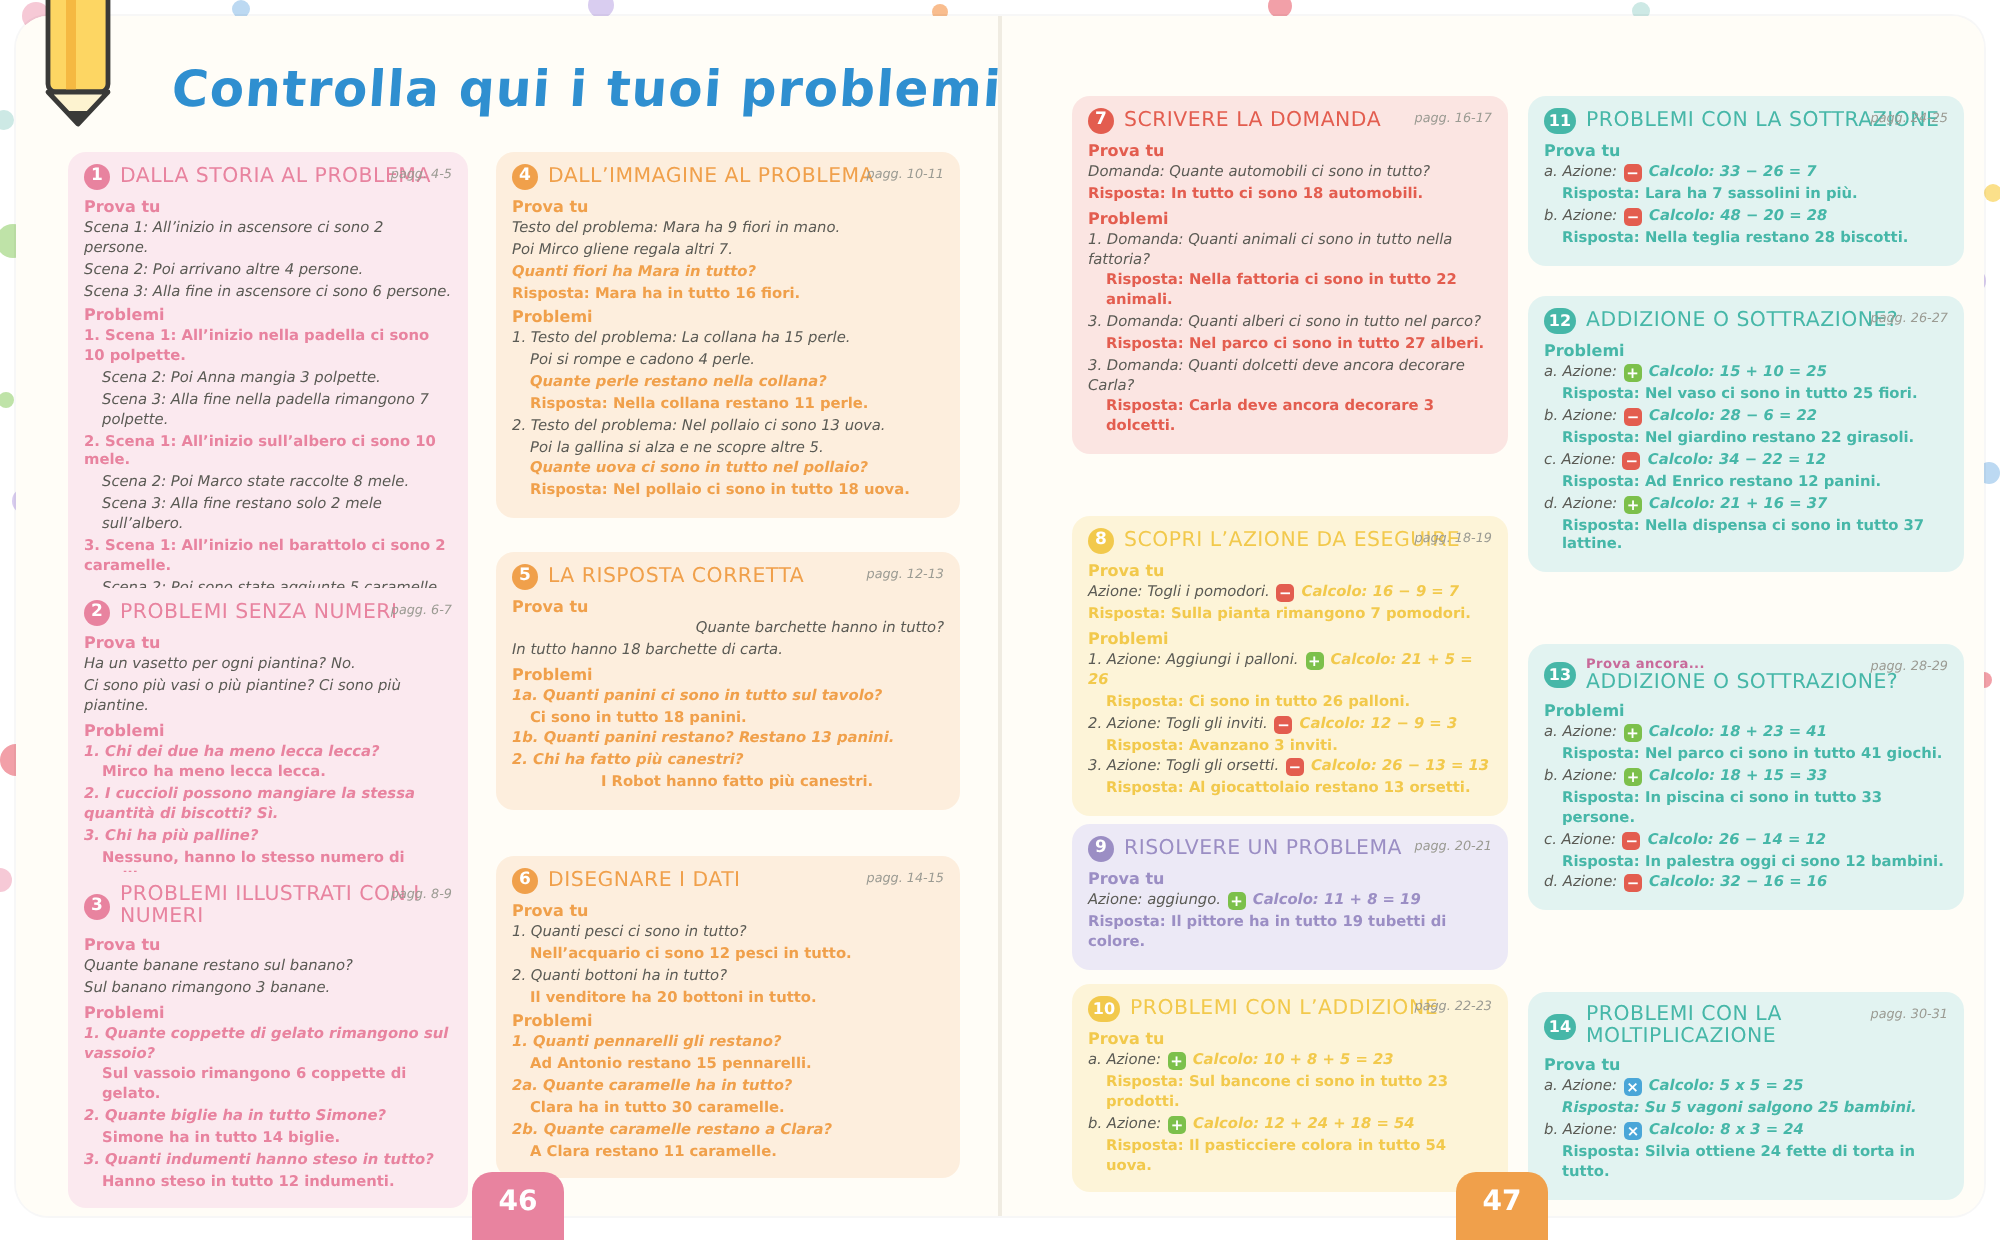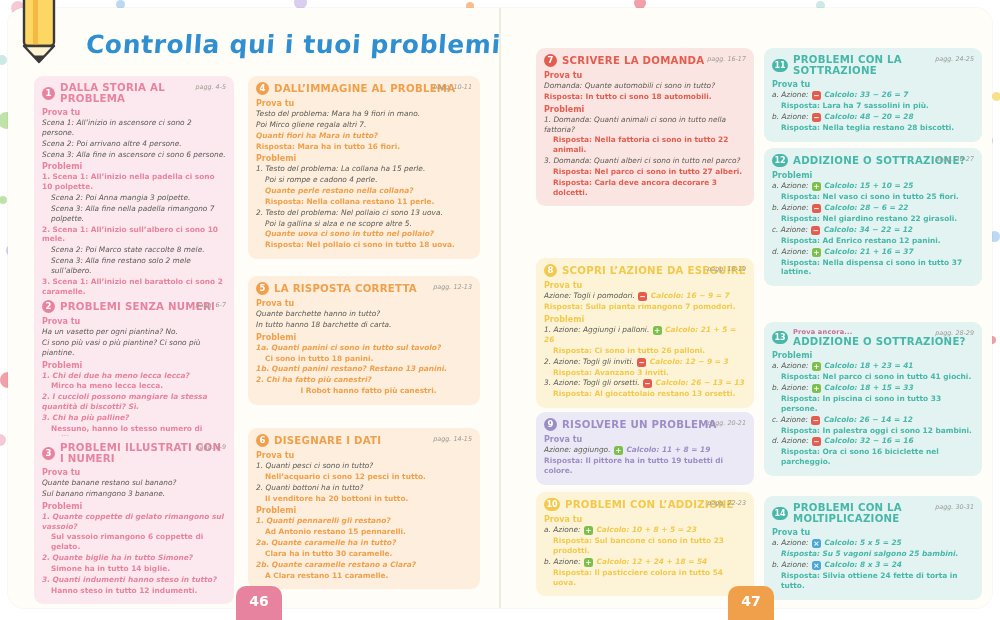--- a/index.html
+++ b/index.html
@@ -36,21 +36,21 @@
 
   
   .card{position:absolute;border-radius:9px;padding:6px 8px 8px 8px;box-sizing:border-box;z-index:3;}
   .card-head{display:flex;align-items:center;gap:5px;margin-bottom:4px;position:relative;}
   .num{
     width:13px;height:13px;border-radius:50%;flex:0 0 13px;
     color:#fff;font-size:8.5px;font-weight:bold;line-height:13px;text-align:center;
   }
   .num.wide{width:16px;flex:0 0 16px;border-radius:7px;font-size:8px;}
   .card-title{
-    font-weight:bold;font-size:10.2px;letter-spacing:.25px;text-transform:uppercase;
+    font-weight:normal;font-size:10.2px;letter-spacing:.25px;text-transform:uppercase;
   }
   .pagg{
     position:absolute;right:0;top:1px;font-size:6.4px;color:#9b9b93;font-style:italic;
   }
   .lbl{font-weight:bold;font-size:8px;margin:3px 0 1px;}
   .ln{font-size:7.4px;line-height:1.33;margin:0 0 1px 0;}
   .it{font-style:italic;}
   .bd{font-weight:bold;}
   .ind{padding-left:9px;}
   .op{
@@ -215,21 +215,21 @@
     </div>
     <div class="card" style="left: 248px; top: 276px; width: 232px; background: rgb(253, 238, 221);">
       <div class="card-head">
         <span class="num" style="background: rgb(240, 160, 75);">5</span>
         <div>
           <div class="card-title" style="color: rgb(240, 160, 75);">La risposta corretta</div>
         </div>
         <span class="pagg">pagg. 12-13</span>
       </div>
       <div class="lbl" style="color: rgb(240, 160, 75);">Prova tu</div>
-      <p class="ln it" style="color: rgb(90, 90, 84);">Quante barchette hanno in tutto?</p>
+      <p class="ln it" style="color: rgb(90, 90, 84); text-align: right;">Quante barchette hanno in tutto?</p>
       <p class="ln it" style="color: rgb(90, 90, 84);">In tutto hanno 18 barchette di carta.</p>
       <div class="lbl" style="color: rgb(240, 160, 75);">Problemi</div>
       <p class="ln it bd" style="color: rgb(240, 160, 75);">1a. Quanti panini ci sono in tutto sul tavolo?</p>
       <p class="ln bd ind" style="color: rgb(240, 160, 75);">Ci sono in tutto 18 panini.</p>
       <p class="ln it bd" style="color: rgb(240, 160, 75);">1b. Quanti panini restano? Restano 13 panini.</p>
       <p class="ln it bd" style="color: rgb(240, 160, 75);">2. Chi ha fatto più canestri?</p>
       <p class="ln bd ind" style="color: rgb(240, 160, 75); text-align: center;">I Robot hanno fatto più canestri.</p>
     </div>
     <div class="card" style="left: 248px; top: 428px; width: 232px; background: rgb(253, 238, 221);">
       <div class="card-head">
@@ -261,20 +261,21 @@
         <span class="pagg">pagg. 16-17</span>
       </div>
       <div class="lbl" style="color: rgb(227, 93, 79);">Prova tu</div>
       <p class="ln it" style="color: rgb(90, 90, 84);">Domanda: Quante automobili ci sono in tutto?</p>
       <p class="ln bd" style="color: rgb(227, 93, 79);">Risposta: In tutto ci sono 18 automobili.</p>
       <div class="lbl" style="color: rgb(227, 93, 79);">Problemi</div>
       <p class="ln it" style="color: rgb(90, 90, 84);">1. Domanda: Quanti animali ci sono in tutto nella fattoria?</p>
       <p class="ln bd ind" style="color: rgb(227, 93, 79);">Risposta: Nella fattoria ci sono in tutto 22 animali.</p>
       <p class="ln it" style="color: rgb(90, 90, 84);">3. Domanda: Quanti alberi ci sono in tutto nel parco?</p>
       <p class="ln bd ind" style="color: rgb(227, 93, 79);">Risposta: Nel parco ci sono in tutto 27 alberi.</p>
+      <p class="ln it" style="color: rgb(90, 90, 84);">3. Domanda: Quanti dolcetti deve ancora decorare Carla?</p>
       <p class="ln bd ind" style="color: rgb(227, 93, 79);">Risposta: Carla deve ancora decorare 3 dolcetti.</p>
     </div>
     <div class="card" style="left: 536px; top: 258px; width: 218px; background: rgb(253, 244, 216);">
       <div class="card-head">
         <span class="num" style="background: rgb(242, 201, 76);">8</span>
         <div>
           <div class="card-title" style="color: rgb(242, 201, 76);">Scopri l’azione da eseguire</div>
         </div>
         <span class="pagg">pagg. 18-19</span>
       </div>
@@ -357,21 +358,20 @@
         <span class="pagg">pagg. 28-29</span>
       </div>
       <div class="lbl" style="color: rgb(70, 183, 168);">Problemi</div>
       <p class="ln it" style="color: rgb(90, 90, 84);"><span>a. Azione: </span><span class="op" style="background: rgb(124, 192, 75);">+</span><span class="bd" style="color: rgb(70, 183, 168);"> Calcolo: 18 + 23 = 41</span></p>
       <p class="ln bd ind" style="color: rgb(70, 183, 168);">Risposta: Nel parco ci sono in tutto 41 giochi.</p>
       <p class="ln it" style="color: rgb(90, 90, 84);"><span>b. Azione: </span><span class="op" style="background: rgb(124, 192, 75);">+</span><span class="bd" style="color: rgb(70, 183, 168);"> Calcolo: 18 + 15 = 33</span></p>
       <p class="ln bd ind" style="color: rgb(70, 183, 168);">Risposta: In piscina ci sono in tutto 33 persone.</p>
       <p class="ln it" style="color: rgb(90, 90, 84);"><span>c. Azione: </span><span class="op" style="background: rgb(227, 93, 79);">−</span><span class="bd" style="color: rgb(70, 183, 168);"> Calcolo: 26 − 14 = 12</span></p>
       <p class="ln bd ind" style="color: rgb(70, 183, 168);">Risposta: In palestra oggi ci sono 12 bambini.</p>
       <p class="ln it" style="color: rgb(90, 90, 84);"><span>d. Azione: </span><span class="op" style="background: rgb(227, 93, 79);">−</span><span class="bd" style="color: rgb(70, 183, 168);"> Calcolo: 32 − 16 = 16</span></p>
-      <p class="ln bd ind" style="color: rgb(70, 183, 168);">Risposta: Ora ci sono 16 biciclette nel parcheggio.</p>
     </div>
     <div class="card" style="left: 764px; top: 496px; width: 218px; background: rgb(226, 243, 241);">
       <div class="card-head">
         <span class="num wide" style="background: rgb(70, 183, 168);">14</span>
         <div>
           <div class="card-title" style="color: rgb(70, 183, 168);">Problemi con la moltiplicazione</div>
         </div>
         <span class="pagg">pagg. 30-31</span>
       </div>
       <div class="lbl" style="color: rgb(70, 183, 168);">Prova tu</div>

